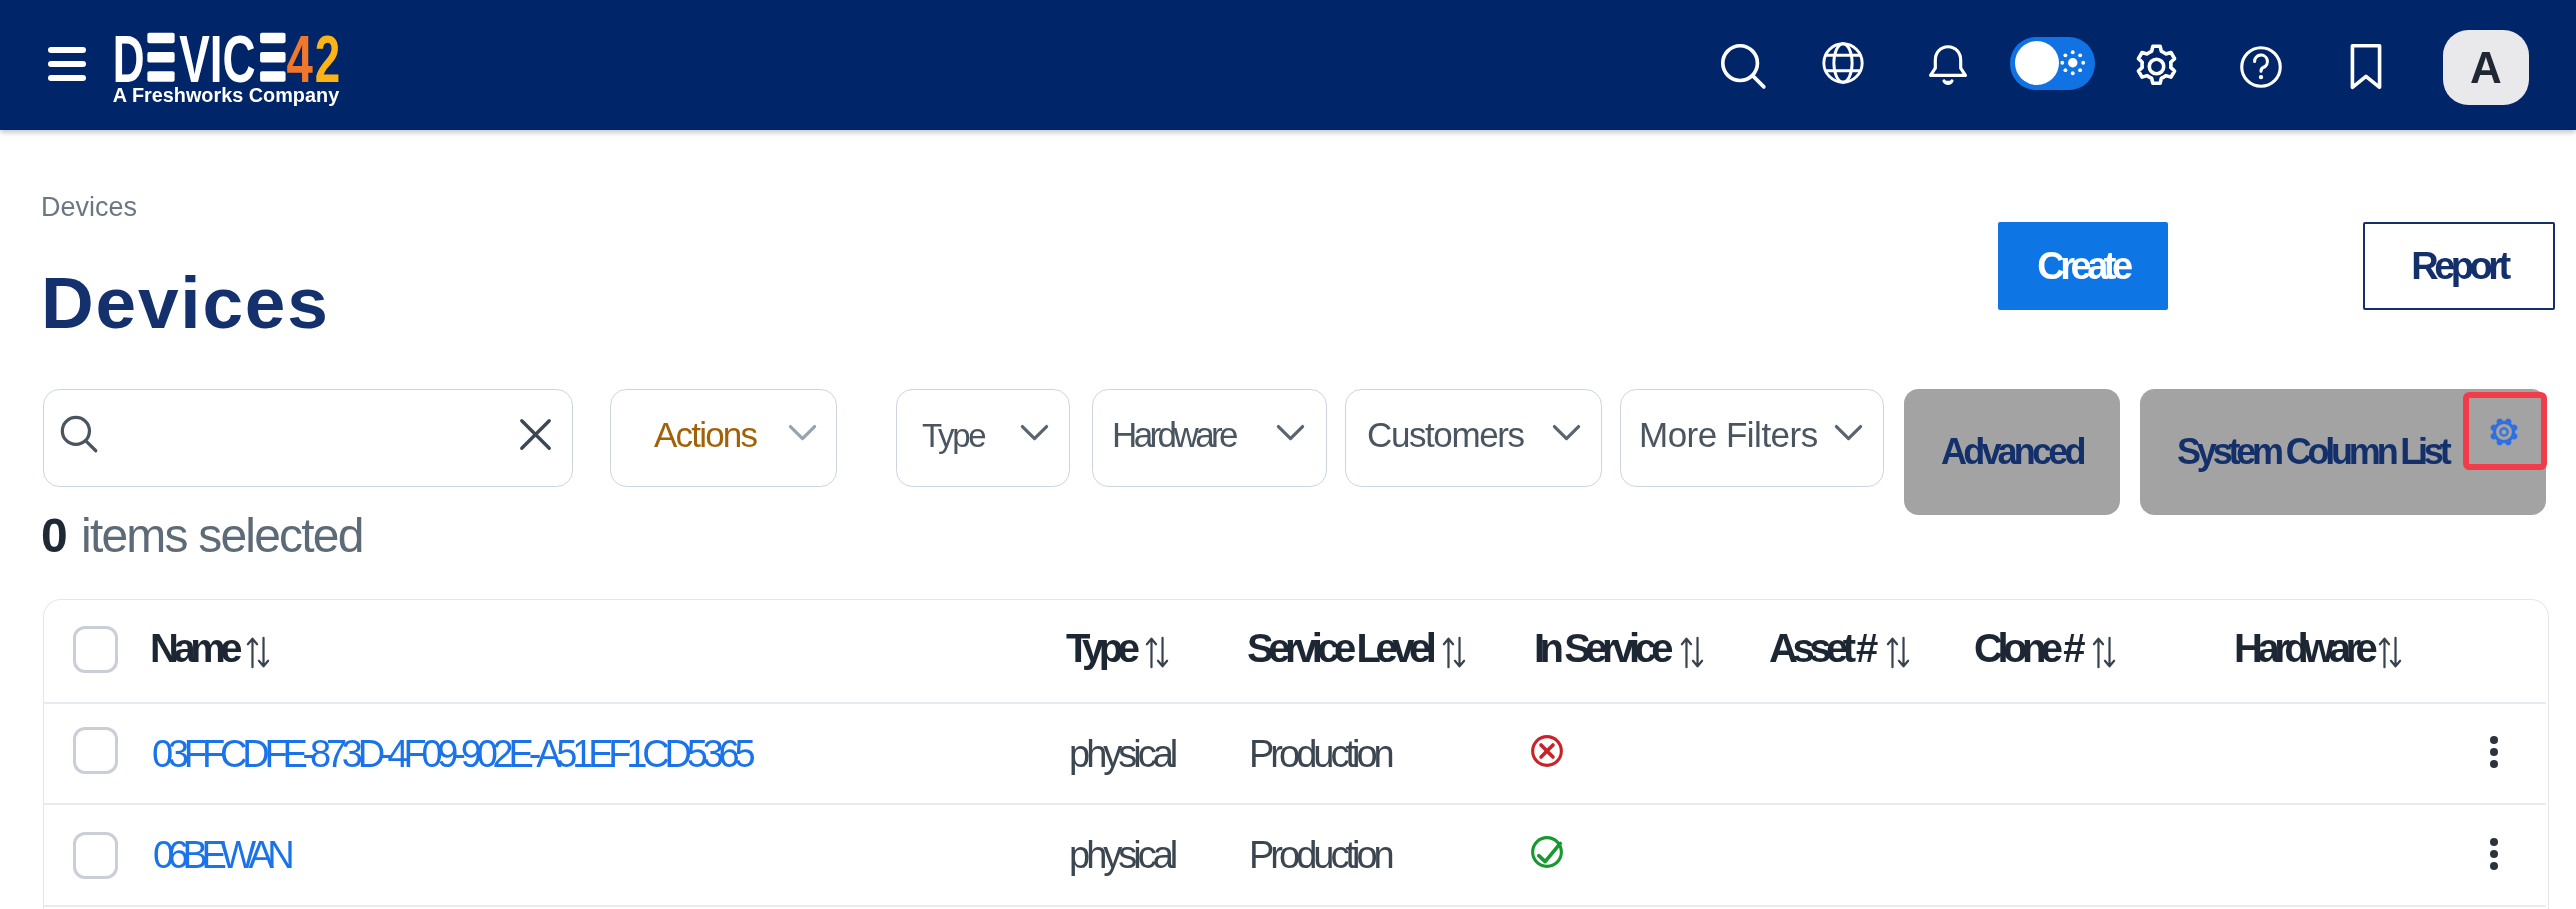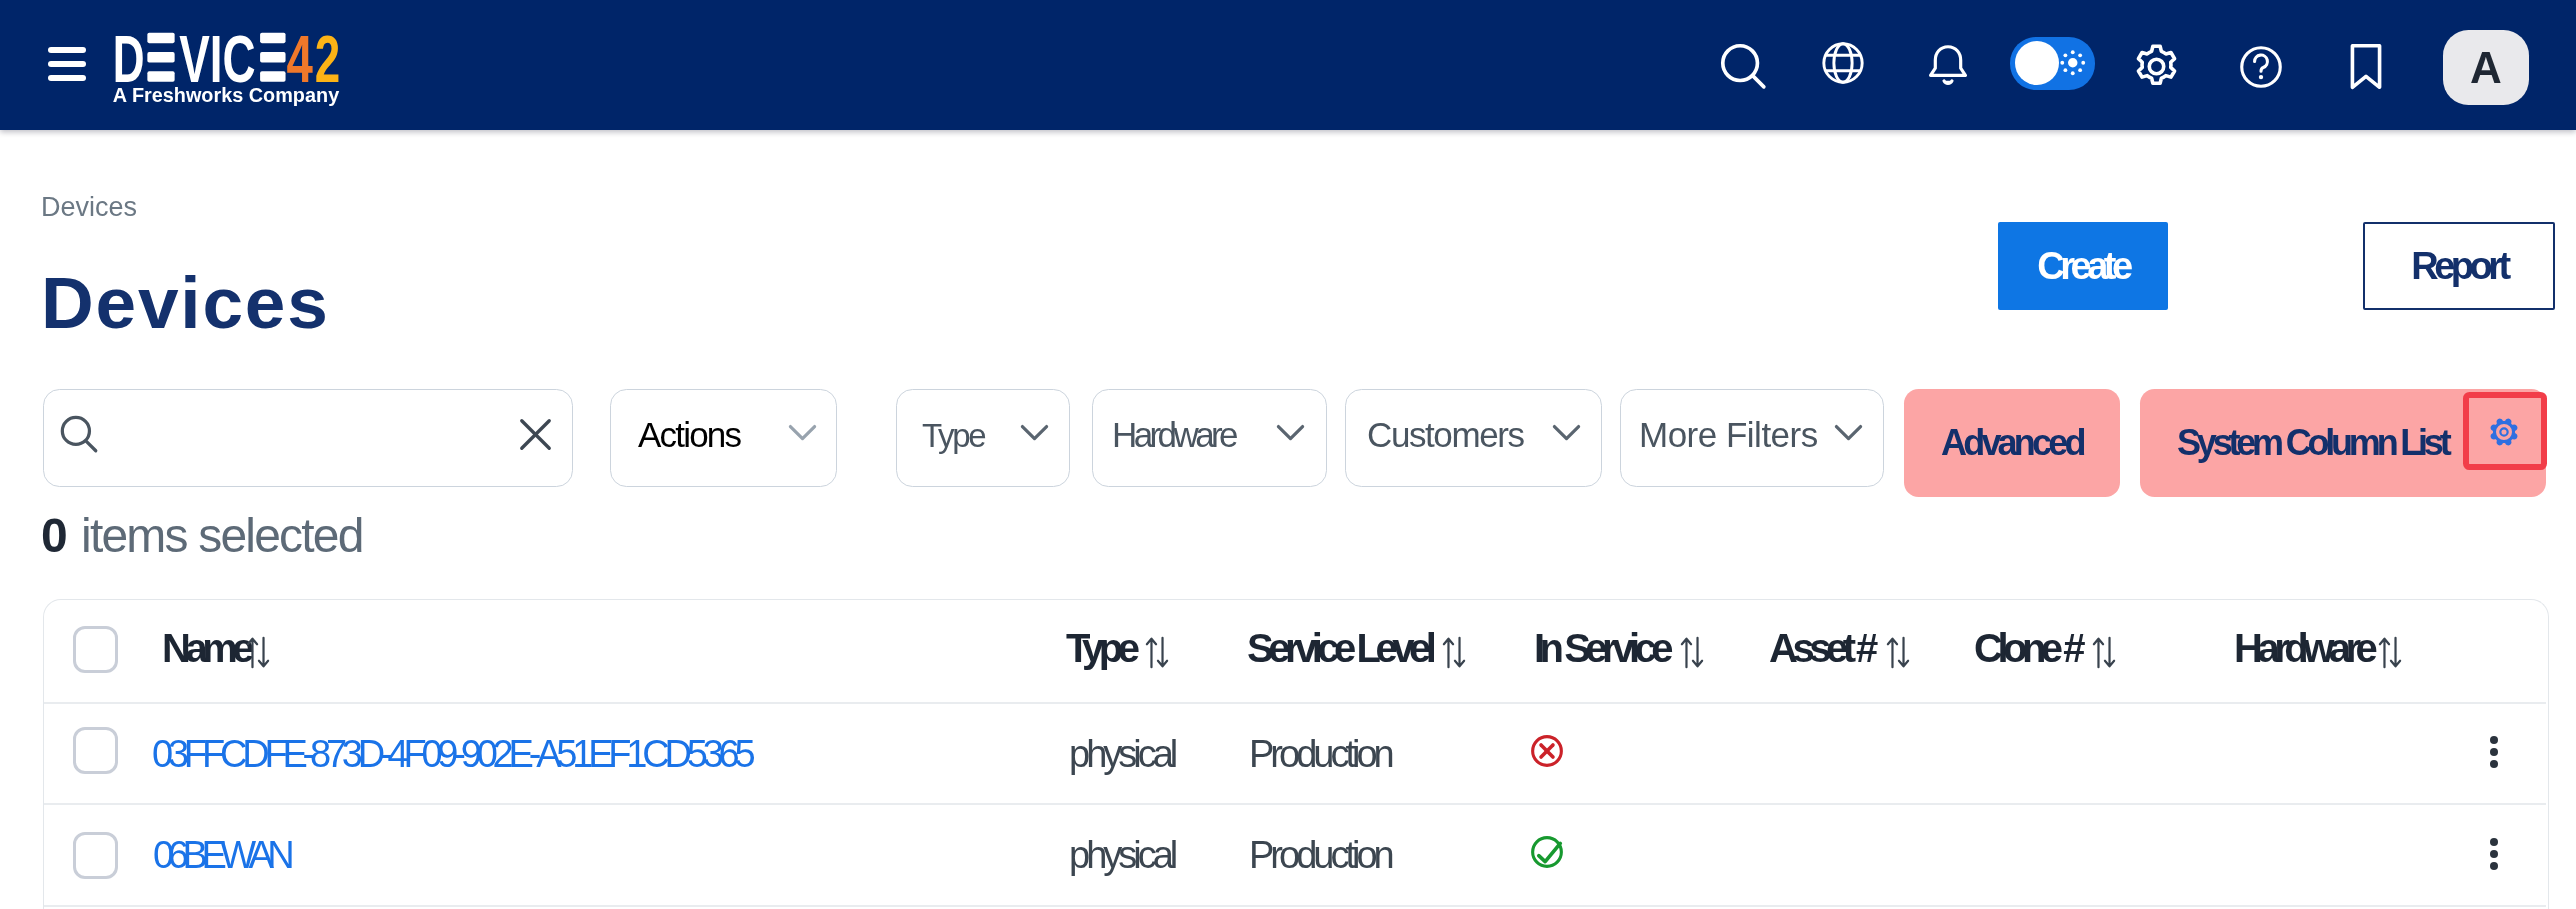--- a/index.html
+++ b/index.html
@@ -12,21 +12,21 @@
     background:#002569; box-shadow:0 2.7px 5.5px rgba(0,0,30,.25); }
   .bar { position:absolute; left:48px; width:38px; height:6.4px; border-radius:3.6px; background:#fff; }
   
   .btn { position:absolute; top:222px; height:88px; border-radius:2px;
     font-weight:bold; font-size:38px; letter-spacing:-4.5px;
     display:flex; align-items:center; justify-content:center; }
   
   .fbox { position:absolute; top:389px; height:98px; border:1.8px solid #ccd4dd;
     border-radius:16.4px; background:#fff; }
   .ftxt { position:absolute; top:415px; font-size:35px; color:#4a5560; }
-  .chip { position:absolute; top:389px; height:108px; border-radius:14.6px; background:#fca5a5;
+  .chip { position:absolute; top:389px; height:126px; border-radius:14.6px; background:#a3a3a3;
     display:flex; align-items:center; }
   .chiptxt { font-weight:bold; font-size:36px; letter-spacing:-3.8px; color:#13306b; }
   
   #tbl { position:absolute; left:43px; top:599px; width:2506px; height:346px;
     border:1.8px solid #e3e7eb; border-radius:18px 18px 0 0; border-bottom:none; background:#fff; }
   .cb { position:absolute; left:29px; width:45px; height:47px; border:3px solid #c9ced8;
     border-radius:12px; background:#fff; }
   .hline { position:absolute; left:0; width:2502px; height:1.8px; background:#e9ecef; }
   .hcell { position:absolute; font-weight:bold; font-size:40px; letter-spacing:-5.5px; color:#1d2633; }
   .bcell { position:absolute; font-size:38px; letter-spacing:-4px; color:#3c4650; }
@@ -120,21 +120,21 @@
   <svg class="abs" style="left:56px;top:411px" width="47" height="47" viewBox="0 0 52 52" fill="none" stroke="#4a5560" stroke-width="3.6" stroke-linecap="round">
     <circle cx="22" cy="22" r="15"></circle>
       <line x1="33" y1="33" x2="44" y2="44"></line>
   </svg>
   <svg class="abs" style="left:519px;top:418px" width="33" height="33" viewBox="0 0 36 36" stroke="#3d4752" stroke-width="3.6" stroke-linecap="round">
     <line x1="3" y1="3" x2="33" y2="33"></line>
       <line x1="33" y1="3" x2="3" y2="33"></line>
   </svg>
 
   <div class="fbox" style="left:610px;width:227px"></div>
-  <div class="ftxt" style="left:638px;color:#000000;letter-spacing:-1.8px">Actions</div>
+  <div class="ftxt" style="left:654px;color:#a16207;letter-spacing:-1.8px">Actions</div>
   <svg class="abs" style="left:788px;top:424px" width="29" height="18" viewBox="0 0 36 22" fill="none" stroke="#98a3ae" stroke-width="4" stroke-linecap="round" stroke-linejoin="round">
     <polyline points="3,3 18,18 33,3"></polyline>
   </svg>
 
   <div class="fbox" style="left:896px;width:174px"></div>
   <div class="ftxt" style="left:922px;top:417px;font-size:33px;letter-spacing:-2.3px">Type</div>
   <svg class="abs" style="left:1020px;top:424px" width="29" height="18" viewBox="0 0 36 22" fill="none" stroke="#5a6570" stroke-width="4" stroke-linecap="round" stroke-linejoin="round">
     <polyline points="3,3 18,18 33,3"></polyline>
   </svg>
 
@@ -171,21 +171,21 @@
   <div class="abs" style="left:2463px;top:392px;width:84px;height:78px;border:6.4px solid #f23d49;border-radius:6.4px"></div>
 
   <div class="abs" style="left:41px;top:514px;font-size:48px;line-height:44px">
     <span style="font-weight:bold;color:#1f2835">0</span>
     <span style="color:#5d6a77;letter-spacing:-1.8px"> items selected</span>
   </div>
 
   <div id="tbl">
 
     <div class="cb" style="top:26px"></div>
-    <div class="hcell" style="left:118px;top:26px">Name</div>
+    <div class="hcell" style="left:106px;top:26px">Name</div>
     <svg class="sort" style="left:202px;top:35px" width="24" height="35" viewBox="0 0 26 38" fill="none" stroke="#39434e" stroke-width="2.4" stroke-linecap="round" stroke-linejoin="round">
         <path d="M7 35 V5 M2 10 L7 4 L12 10"></path>
         <path d="M19 3 V33 M14 28 L19 34 L24 28"></path>
       </svg>
     <div class="hcell" style="left:1022px;top:26px">Type</div>
     <svg class="sort" style="left:1101px;top:35px" width="24" height="35" viewBox="0 0 26 38" fill="none" stroke="#39434e" stroke-width="2.4" stroke-linecap="round" stroke-linejoin="round">
         <path d="M7 35 V5 M2 10 L7 4 L12 10"></path>
         <path d="M19 3 V33 M14 28 L19 34 L24 28"></path>
       </svg>
     <div class="hcell" style="left:1203px;top:26px">Service Level</div>

